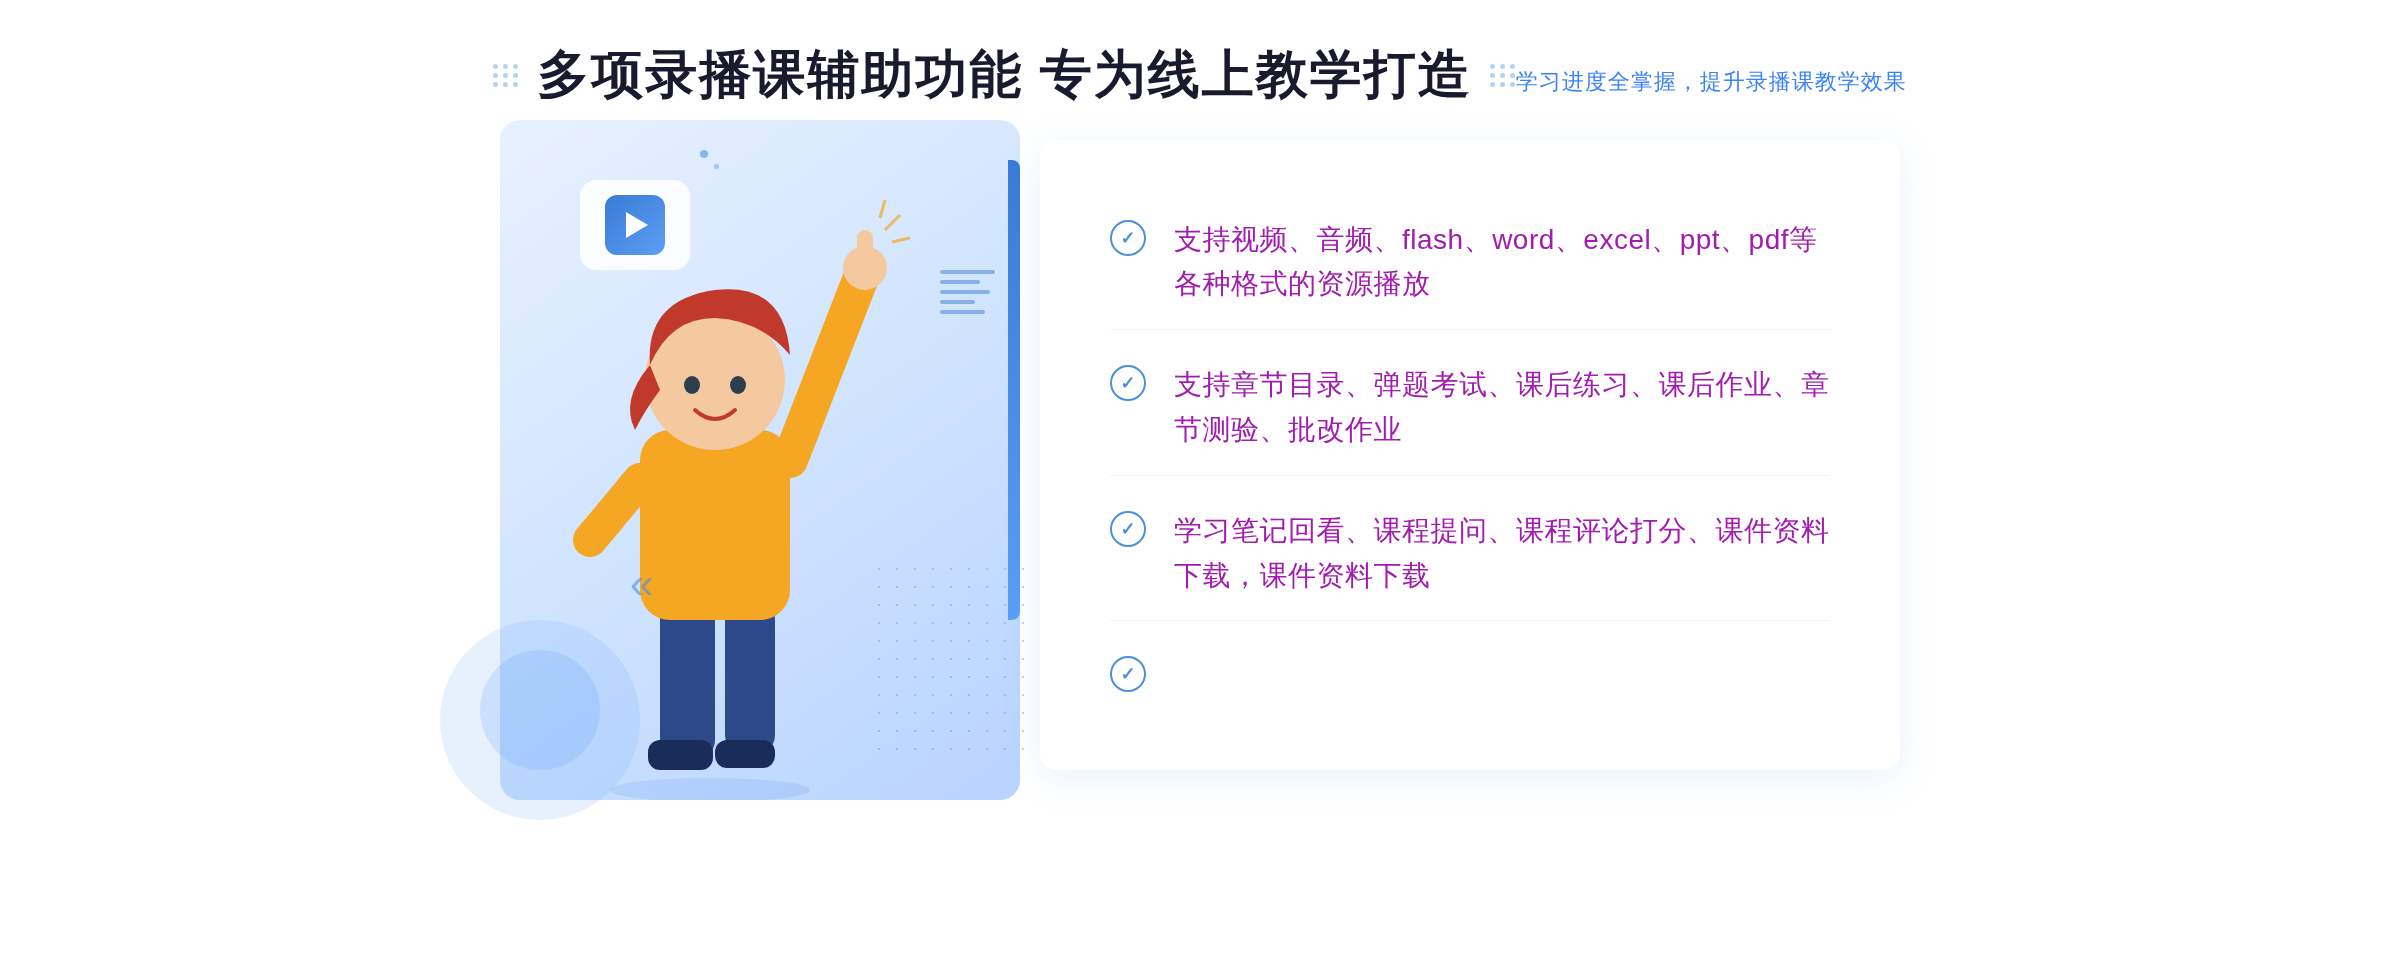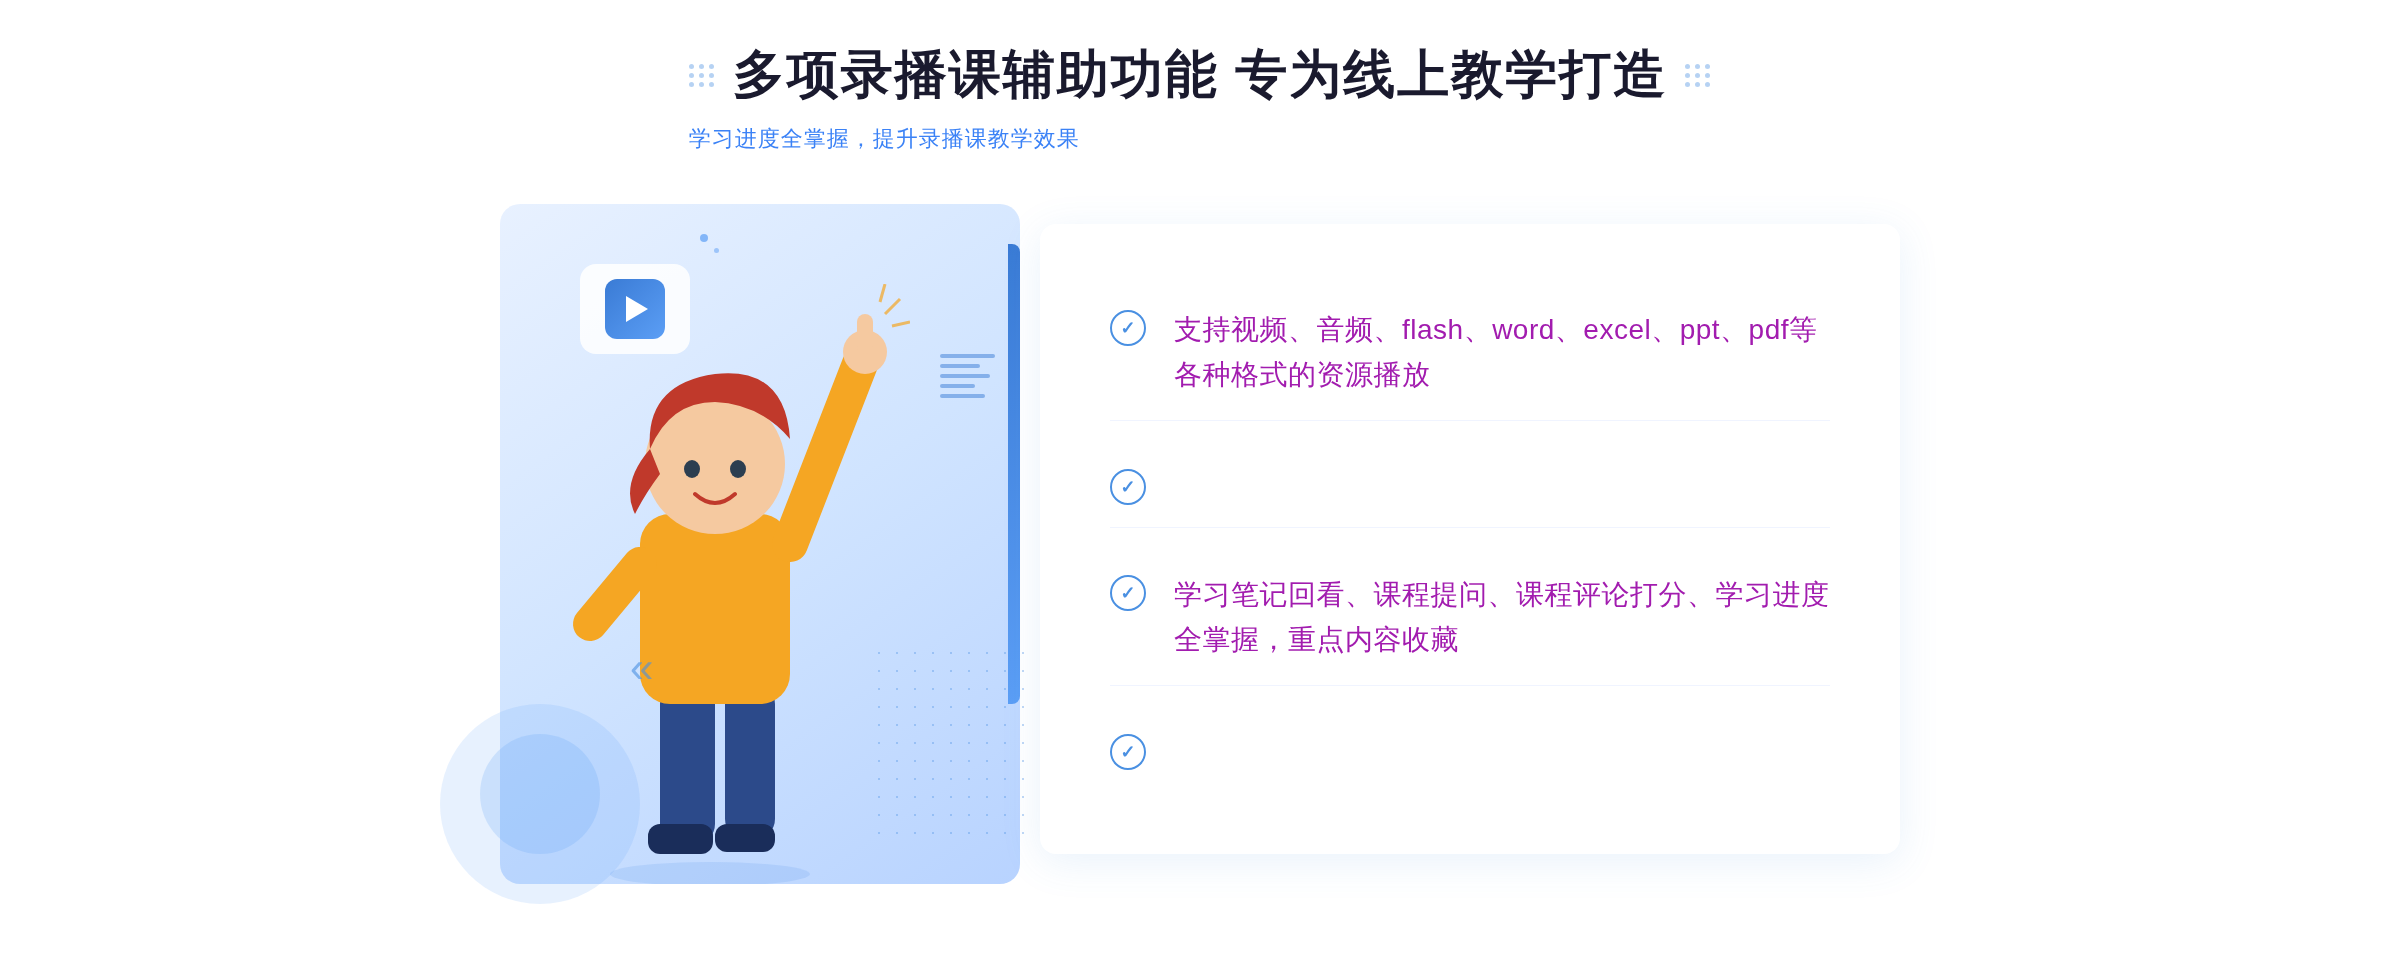--- a/index.html
+++ b/index.html
@@ -12,23 +12,21 @@
       overflow: hidden;
       display: flex;
       flex-direction: column;
       align-items: center;
       padding-top: 40px;
       position: relative;
     }
 
     .header-section {
       display: flex;
-      flex-direction: column;
-      align-items: flex-start;
-      margin-bottom: 40px;
+      align-items: center;
       position: relative;
     }
 
     .title-row {
       display: flex;
       align-items: center;
       gap: 18px;
     }
 
     .title-dots {
@@ -404,28 +402,29 @@
           </div>
         </div>
         <span class="feature-text">支持视频、音频、flash、word、excel、ppt、pdf等各种格式的资源播放</span>
       </div>
       <div class="feature-item">
         <div class="check-icon">
           <div class="check-circle">
             <span class="check-mark">✓</span>
           </div>
         </div>
+        <span class="feature-text">支持章节目录、弹题考试、课后练习、课后作业、章节测验、批改作业</span>
       </div>
       <div class="feature-item">
         <div class="check-icon">
           <div class="check-circle">
             <span class="check-mark">✓</span>
           </div>
         </div>
-        <span class="feature-text">学习笔记回看、课程提问、课程评论打分、学习进度全掌握，重点内容收藏</span>
+        <span class="feature-text">学习笔记回看、课程提问、课程评论打分、课件资料下载，课件资料下载</span>
       </div>
       <div class="feature-item">
         <div class="check-icon">
           <div class="check-circle">
             <span class="check-mark">✓</span>
           </div>
         </div>
       </div>
     </div>
 </div>

